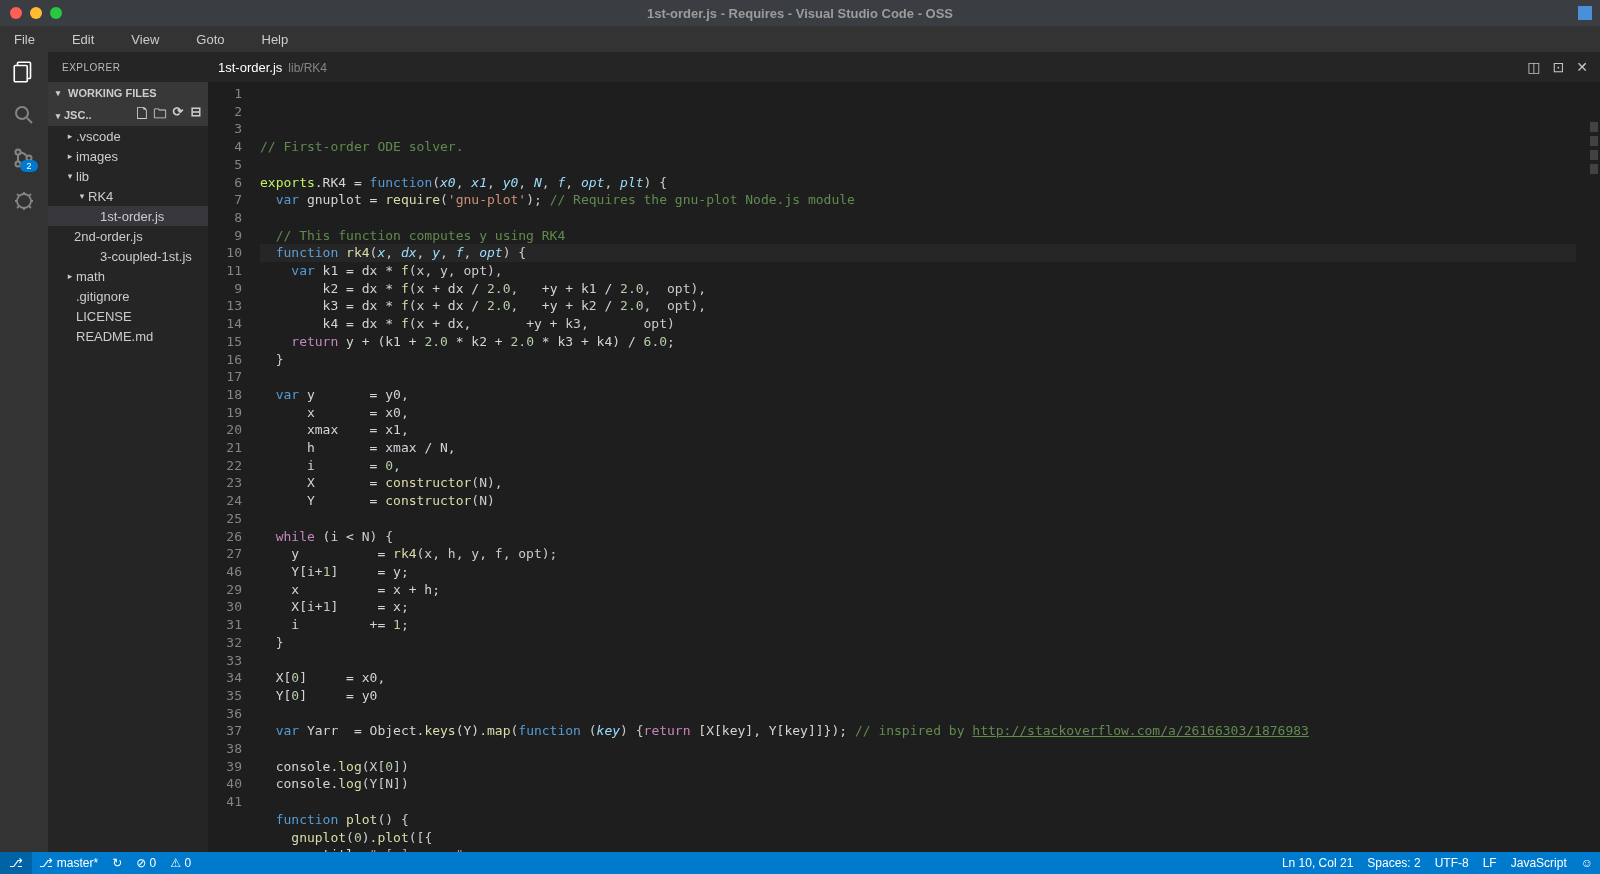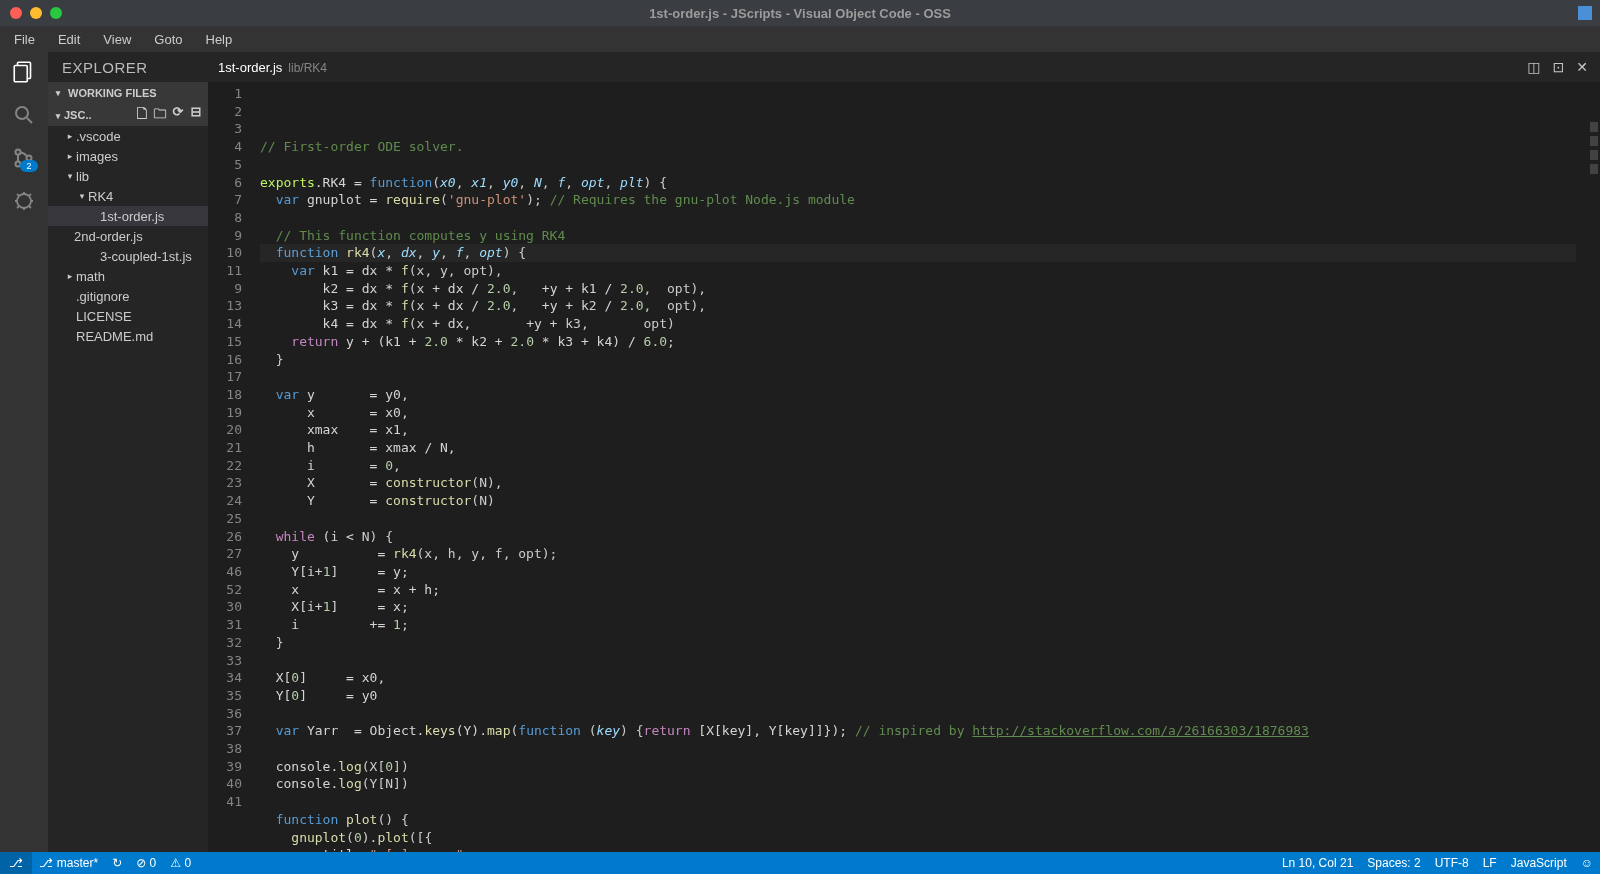--- a/index.html
+++ b/index.html
@@ -1,29 +1,29 @@
 <!DOCTYPE html>
 <html><head>
 <meta charset="utf-8">
 <style>
   html,body{margin:0;padding:0;height:100%;background:#1e1e1e;font-family:-apple-system,"Segoe UI",sans-serif;font-size:13px;color:#ccc;overflow:hidden}
   .os-title-bar{height:26px;background:#3a3d41;display:flex;align-items:center;position:relative}
   .traffic{display:flex;gap:8px;padding-left:10px}
   .tl{width:12px;height:12px;border-radius:50%}
   .os-title{position:absolute;left:50%;transform:translateX(-50%);color:#9c9c9c;font-weight:600;font-size:13px}
   .os-right{position:absolute;right:8px;width:14px;height:14px;background:#4a90d9}
-  .menu-bar{height:26px;background:#333;display:flex;align-items:center;padding-left:6px;gap:7px;color:#ccc;font-size:13px}
+  .menu-bar{height:26px;background:#333;display:flex;align-items:center;padding-left:6px;gap:21px;color:#ccc;font-size:13px}
   .menu-item{padding:3px 8px;cursor:default}
   .workbench{display:flex;height:calc(100% - 26px - 26px - 22px)}
   .activity-bar{width:48px;background:#333;display:flex;flex-direction:column;align-items:center;padding-top:6px;gap:15px}
   .act-icon{width:28px;height:28px;display:flex;align-items:center;justify-content:center;color:#858585;position:relative}
   .act-icon.active{color:#fff}
   .badge{position:absolute;bottom:0;right:0;background:#007acc;color:#fff;font-size:9px;border-radius:8px;padding:1px 4px;min-width:10px;text-align:center}
   .sidebar{width:160px;background:#252526;display:flex;flex-direction:column;font-size:12px}
-  .sb-header{height:30px;display:flex;align-items:center;padding-left:14px;color:#bbb;font-size:15px;letter-spacing:.5px}
+  .sb-header{height:30px;display:flex;align-items:center;padding-left:14px;color:#bbb;font-size:10px;letter-spacing:.5px}
   .sb-sect{height:22px;background:#383838;display:flex;align-items:center;padding-left:6px;font-size:11px;font-weight:bold;color:#ccc;gap:4px}
   .sb-sect.root{justify-content:space-between;padding-right:4px}
   .root-actions{display:flex;gap:2px;color:#ccc}
   .root-actions span{width:16px;text-align:center;font-size:13px}
   .tree{flex:1;color:#ccc}
   .tree-row{height:20px;display:flex;align-items:center;font-size:13px;cursor:default}
   .tree-row.selected{background:#37373d}
   .tw{display:inline-block;width:8px;text-align:center;color:#ccc;margin-right:2px;font-size:9px}
   .editor-group{flex:1;display:flex;flex-direction:column;background:#1e1e1e;min-width:0}
   .tabs{height:30px;background:#252526;display:flex;align-items:center;padding-left:10px;justify-content:space-between}
@@ -56,21 +56,21 @@
 </style>
 </head>
 <body>
 
 <div class="os-title-bar">
   <div class="traffic">
     <div class="tl" style="background:#ff5f57"></div>
     <div class="tl" style="background:#febc2e"></div>
     <div class="tl" style="background:#28c840"></div>
   </div>
-  <div class="os-title">1st-order.js - JScripts - Visual Object Code - OSS</div>
+  <div class="os-title">1st-order.js - Requires - Visual Studio Code - OSS</div>
   <div class="os-right"></div>
 </div>
 
 <div class="menu-bar" id="menu-bar">
     <div class="menu-item">File</div>
     <div class="menu-item">Edit</div>
     <div class="menu-item">View</div>
     <div class="menu-item">Goto</div>
     <div class="menu-item">Help</div>
   </div>
@@ -172,21 +172,21 @@
           <div>19</div>
           <div>20</div>
           <div>21</div>
           <div>22</div>
           <div>23</div>
           <div>24</div>
           <div>25</div>
           <div>26</div>
           <div>27</div>
           <div>46</div>
-          <div>52</div>
+          <div>29</div>
           <div>30</div>
           <div>31</div>
           <div>32</div>
           <div>33</div>
           <div>34</div>
           <div>35</div>
           <div>36</div>
           <div>37</div>
           <div>38</div>
           <div>39</div>

